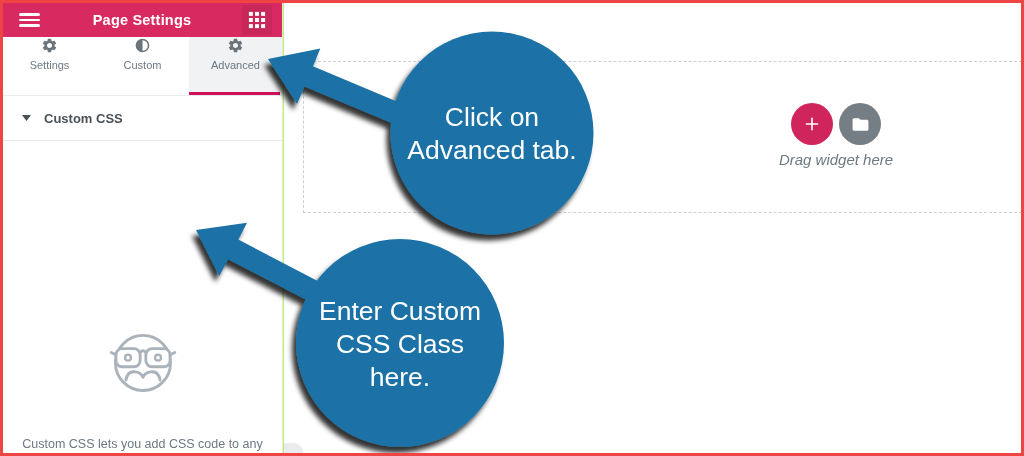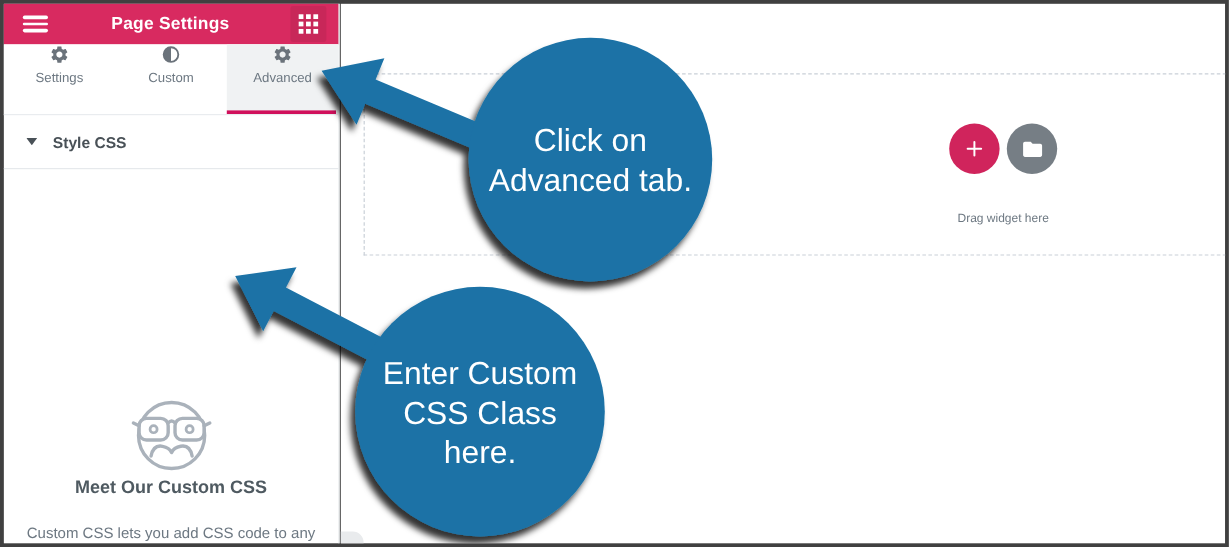--- a/index.html
+++ b/index.html
@@ -1,17 +1,17 @@
 <!DOCTYPE html>
 <html><head>
 <meta charset="utf-8">
 <style>
   html,body{margin:0;padding:0;background:#ffffff;font-family:"Liberation Sans",sans-serif;}
   *{box-sizing:border-box;}
-  #frame{position:relative;width:1024px;height:456px;border:3px solid #404040;background:#404040;overflow:hidden;}
+  #frame{position:relative;width:1024px;height:456px;border:3px solid #ef4444;background:#bef264;overflow:hidden;}
 
   
   #panel{position:absolute;left:0;top:0;width:280px;height:450px;background:#fff;border-right:1px solid #e6e9ec;}
   #panel-header{height:34px;background:#d82a60;display:flex;align-items:center;justify-content:space-between;padding:0 10px 0 14px;}
   .hamburger{display:flex;flex-direction:column;gap:3px;cursor:pointer;padding:4px 2px;}
   .hamburger span{display:block;width:21px;height:2.6px;background:#fff;border-radius:2px;}
   #panel-title{color:#fff;font-size:14.5px;font-weight:bold;letter-spacing:.2px;}
   .grid-btn{width:30px;height:30px;display:flex;align-items:center;justify-content:center;cursor:pointer;background:rgba(0,0,0,0.07);border-radius:2px;}
 
   
@@ -31,21 +31,21 @@
   #mascot{position:absolute;top:182px;left:50%;transform:translateX(-50%);}
   #promo-heading{position:absolute;top:257px;left:0;width:100%;text-align:center;font-size:15px;font-weight:bold;color:#4f5a61;}
   #promo-body{position:absolute;top:293px;left:50%;transform:translateX(-50%);width:242px;text-align:center;font-size:12.5px;line-height:21.5px;color:#6d7882;}
 
   
   #canvas{position:absolute;left:281px;top:0;right:0;bottom:0;background:#fff;}
   #drop-area{position:absolute;left:19px;top:58px;right:-6px;height:152px;border:1px dashed #c9d0d7;border-right:none;}
   .circle-btn{position:absolute;width:42px;height:42px;border-radius:50%;border:none;display:flex;align-items:center;justify-content:center;cursor:pointer;padding:0;}
   #add-section-btn{left:507px;top:100px;background:#d0245c;}
   #add-template-btn{left:555px;top:100px;background:#767e85;}
-  #drag-label{position:absolute;left:472px;top:148px;width:160px;text-align:center;font-size:10px;color:#6d7882;margin-top:26px;}
+  #drag-label{position:absolute;left:472px;top:148px;width:160px;text-align:center;font-size:15px;font-style:italic;color:#6d7882;}
   #corner-piece{position:absolute;left:0;top:440px;width:19px;height:10px;background:#e9ebed;border-top-right-radius:9px;}
 
   
   #annotations{position:absolute;left:0;top:0;z-index:10;pointer-events:none;}
   .ann-text{fill:#ffffff;font-family:"Liberation Sans",sans-serif;font-size:26.5px;}
 </style>
 </head>
 <body>
 
 <div id="frame">
@@ -97,38 +97,37 @@
         <span class="tab-label">Advanced</span>
       </div>
     </div>
 
     <div id="section-header">
       <span class="caret">
         <svg width="9" height="6" viewBox="0 0 9 6">
             <path d="M0 0h9L4.5 6z" fill="#495157"></path>
           </svg>
       </span>
-      <span id="section-title">Style CSS</span>
+      <span id="section-title">Custom CSS</span>
     </div>
 
     <div id="promo">
       <svg id="mascot" width="96" height="76" viewBox="0 0 100 80">
         <g fill="none" stroke="#aab2bb" stroke-width="3" stroke-linecap="round" stroke-linejoin="round">
           <circle cx="50" cy="42" r="29"></circle>
           <rect x="21.5" y="27" width="25.5" height="19" rx="6.5" fill="#ffffff"></rect>
           <rect x="53" y="27" width="25.5" height="19" rx="6.5" fill="#ffffff"></rect>
           <path d="M47 31 q3 -3.5 6 0"></path>
           <path d="M21.5 33.5 L16.5 31"></path>
           <path d="M78.5 33.5 L83.5 31"></path>
           <circle cx="34.2" cy="36.5" r="3.1" stroke-width="2.4"></circle>
           <circle cx="65.8" cy="36.5" r="3.1" stroke-width="2.4"></circle>
           <path d="M32 60 Q34 50 42 51.5 Q48 52.5 50 57 Q52 52.5 58 51.5 Q66 50 68 60"></path>
         </g>
       </svg>
-      <div id="promo-heading">Meet Our Custom CSS</div>
       <div id="promo-body">Custom CSS lets you add CSS code to any widget, and see it render live right in the editor.</div>
 
     </div>
   </div>
 
   <div id="canvas">
     <div id="drop-area"></div>
     <button class="circle-btn" id="add-section-btn">
       <svg width="18" height="18" viewBox="0 0 24 24">
         <g stroke="#ffffff" stroke-width="2.2" stroke-linecap="round">

